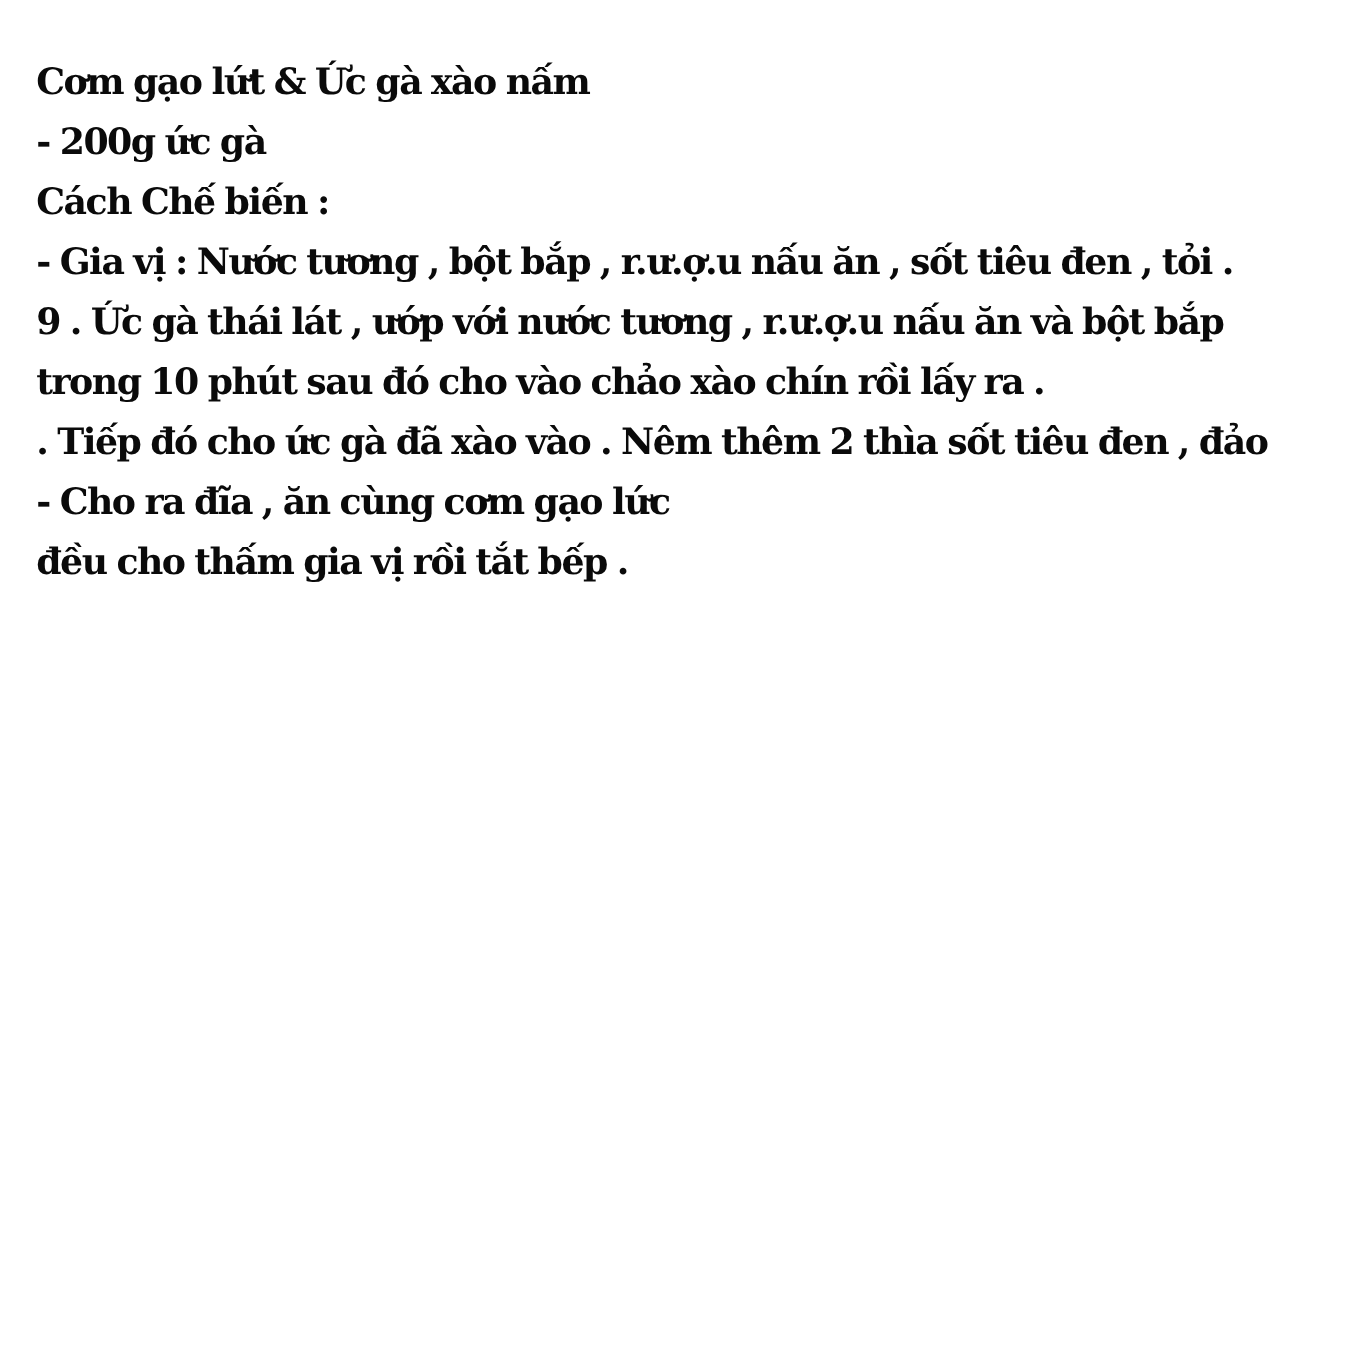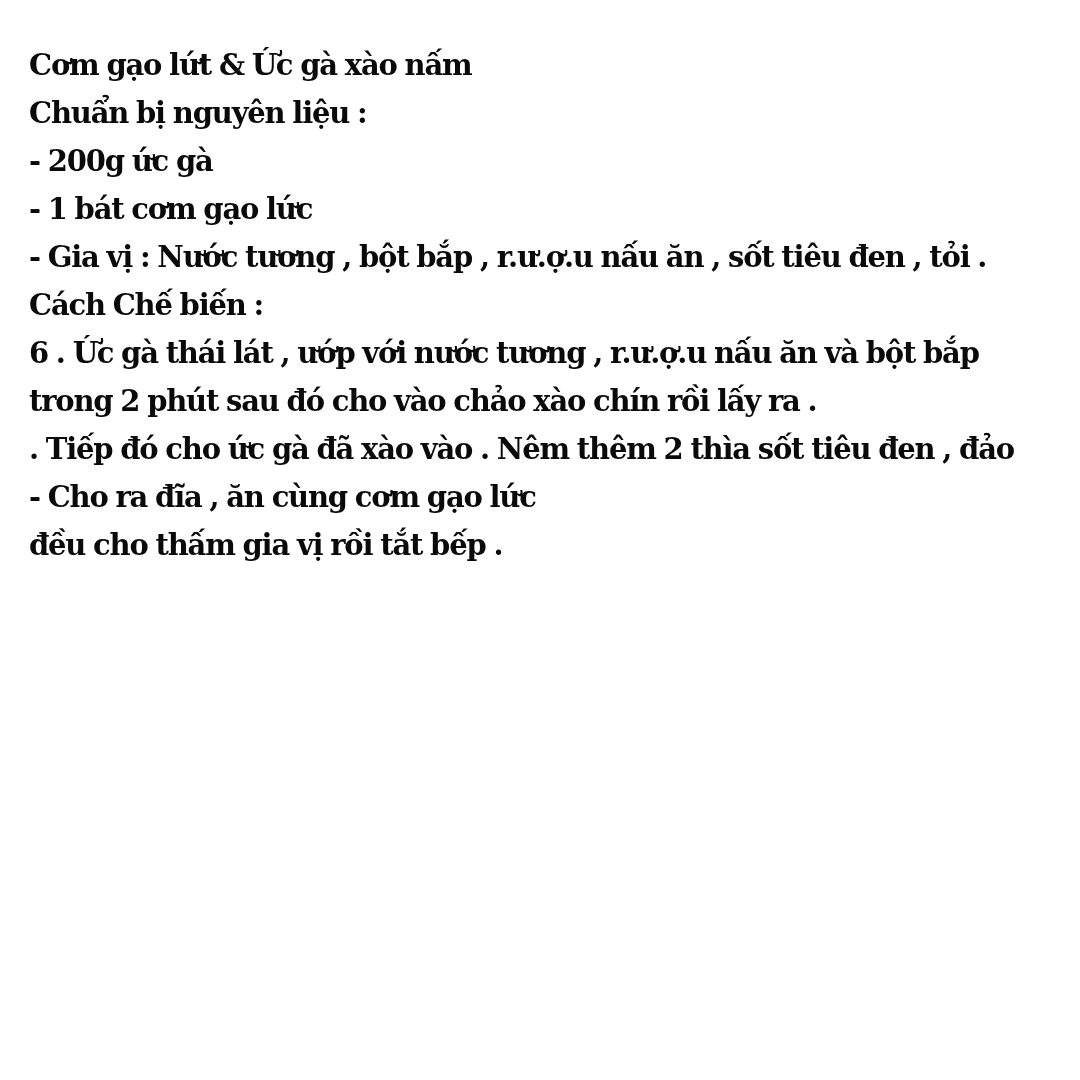--- a/index.html
+++ b/index.html
@@ -29,23 +29,21 @@
     .line {
       white-space: nowrap;
       display: block;
     }
   </style>
 </head>
 <body>
 
 <div class="doc">
   <span class="line">Cơm gạo lứt &amp; Ức gà xào nấm</span>
-  <span class="line">Chuẩn bị nguyên liệu :</span>
   <span class="line">- 200g ức gà</span>
-  <span class="line">- 1 bát cơm gạo lức</span>
+  <span class="line">Cách Chế biến :</span>
   <span class="line">- Gia vị : Nước tương , bột bắp , r.ư.ợ.u nấu ăn , sốt tiêu đen , tỏi .</span>
-  <span class="line">Cách Chế biến :</span>
-  <span class="line">6 . Ức gà thái lát , ướp với nước tương , r.ư.ợ.u nấu ăn và bột bắp</span>
-  <span class="line">trong 2 phút sau đó cho vào chảo xào chín rồi lấy ra .</span>
+  <span class="line">9 . Ức gà thái lát , ướp với nước tương , r.ư.ợ.u nấu ăn và bột bắp</span>
+  <span class="line">trong 10 phút sau đó cho vào chảo xào chín rồi lấy ra .</span>
   <span class="line">. Tiếp đó cho ức gà đã xào vào . Nêm thêm 2 thìa sốt tiêu đen , đảo</span>
   <span class="line">- Cho ra đĩa , ăn cùng cơm gạo lức</span>
   <span class="line">đều cho thấm gia vị rồi tắt bếp .</span>
 </div>
 
 </body></html>

